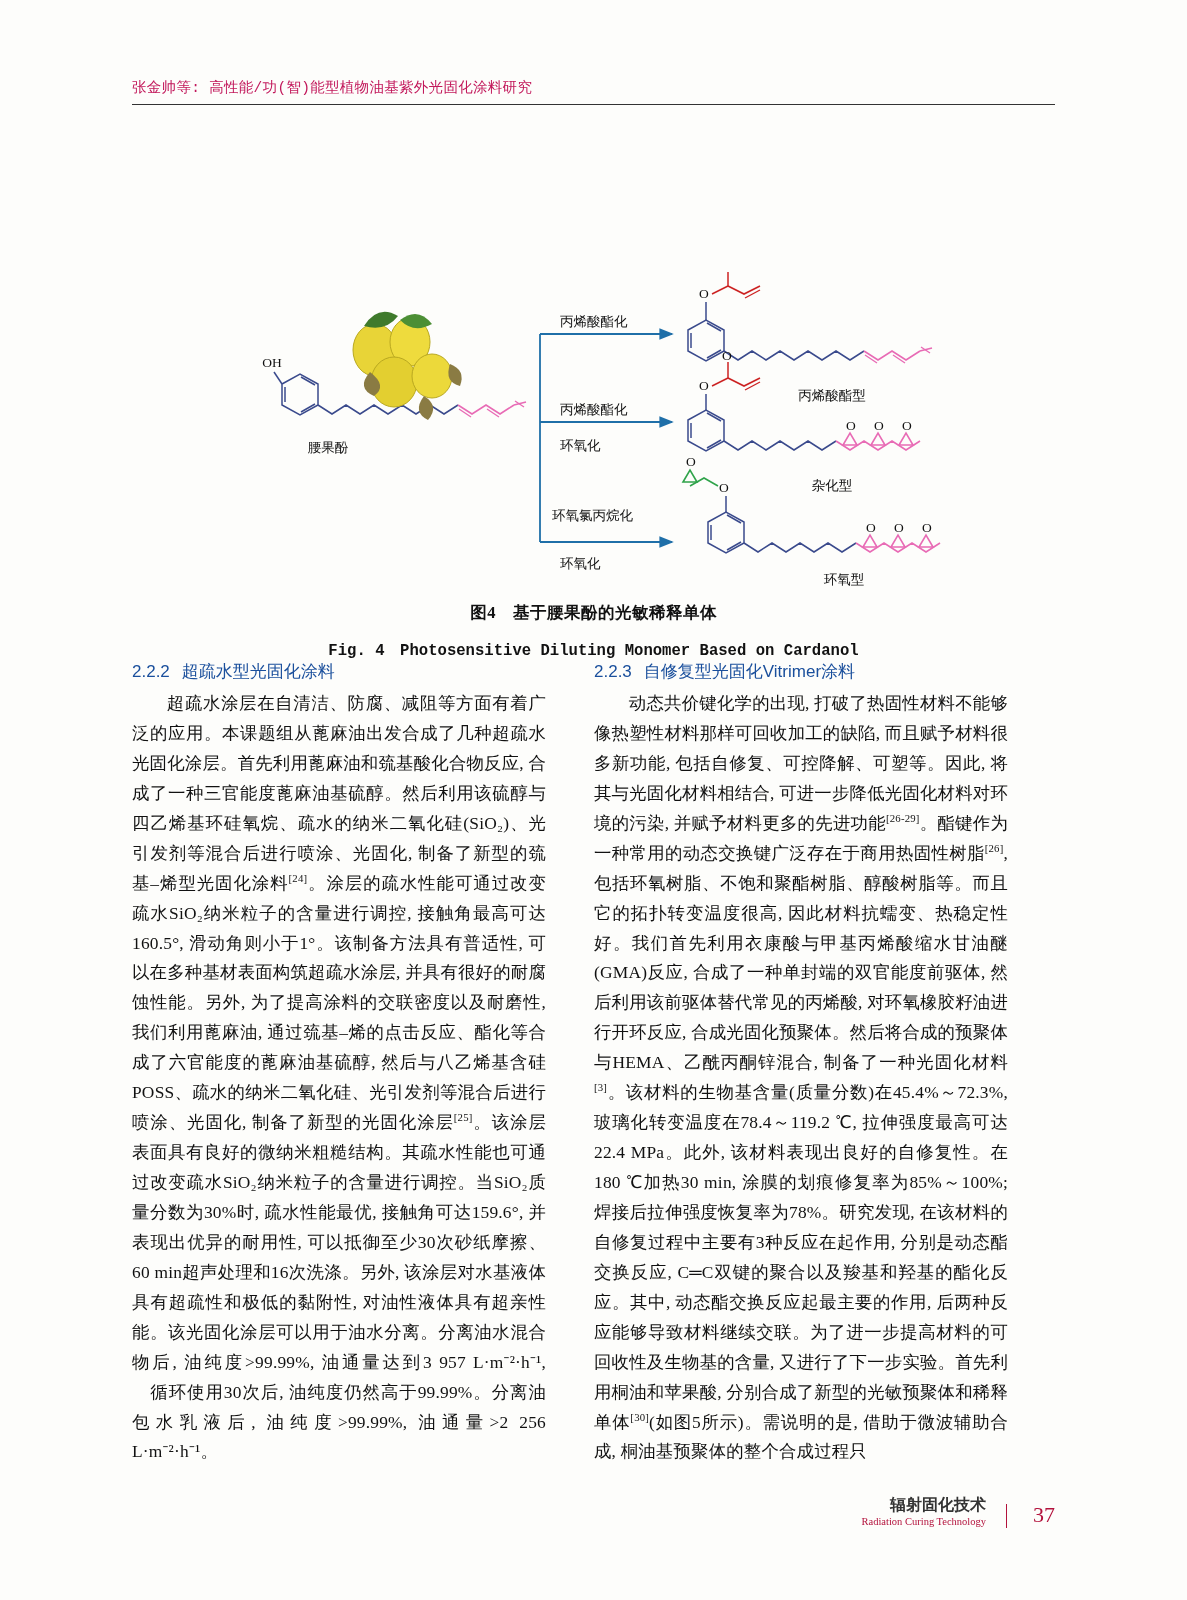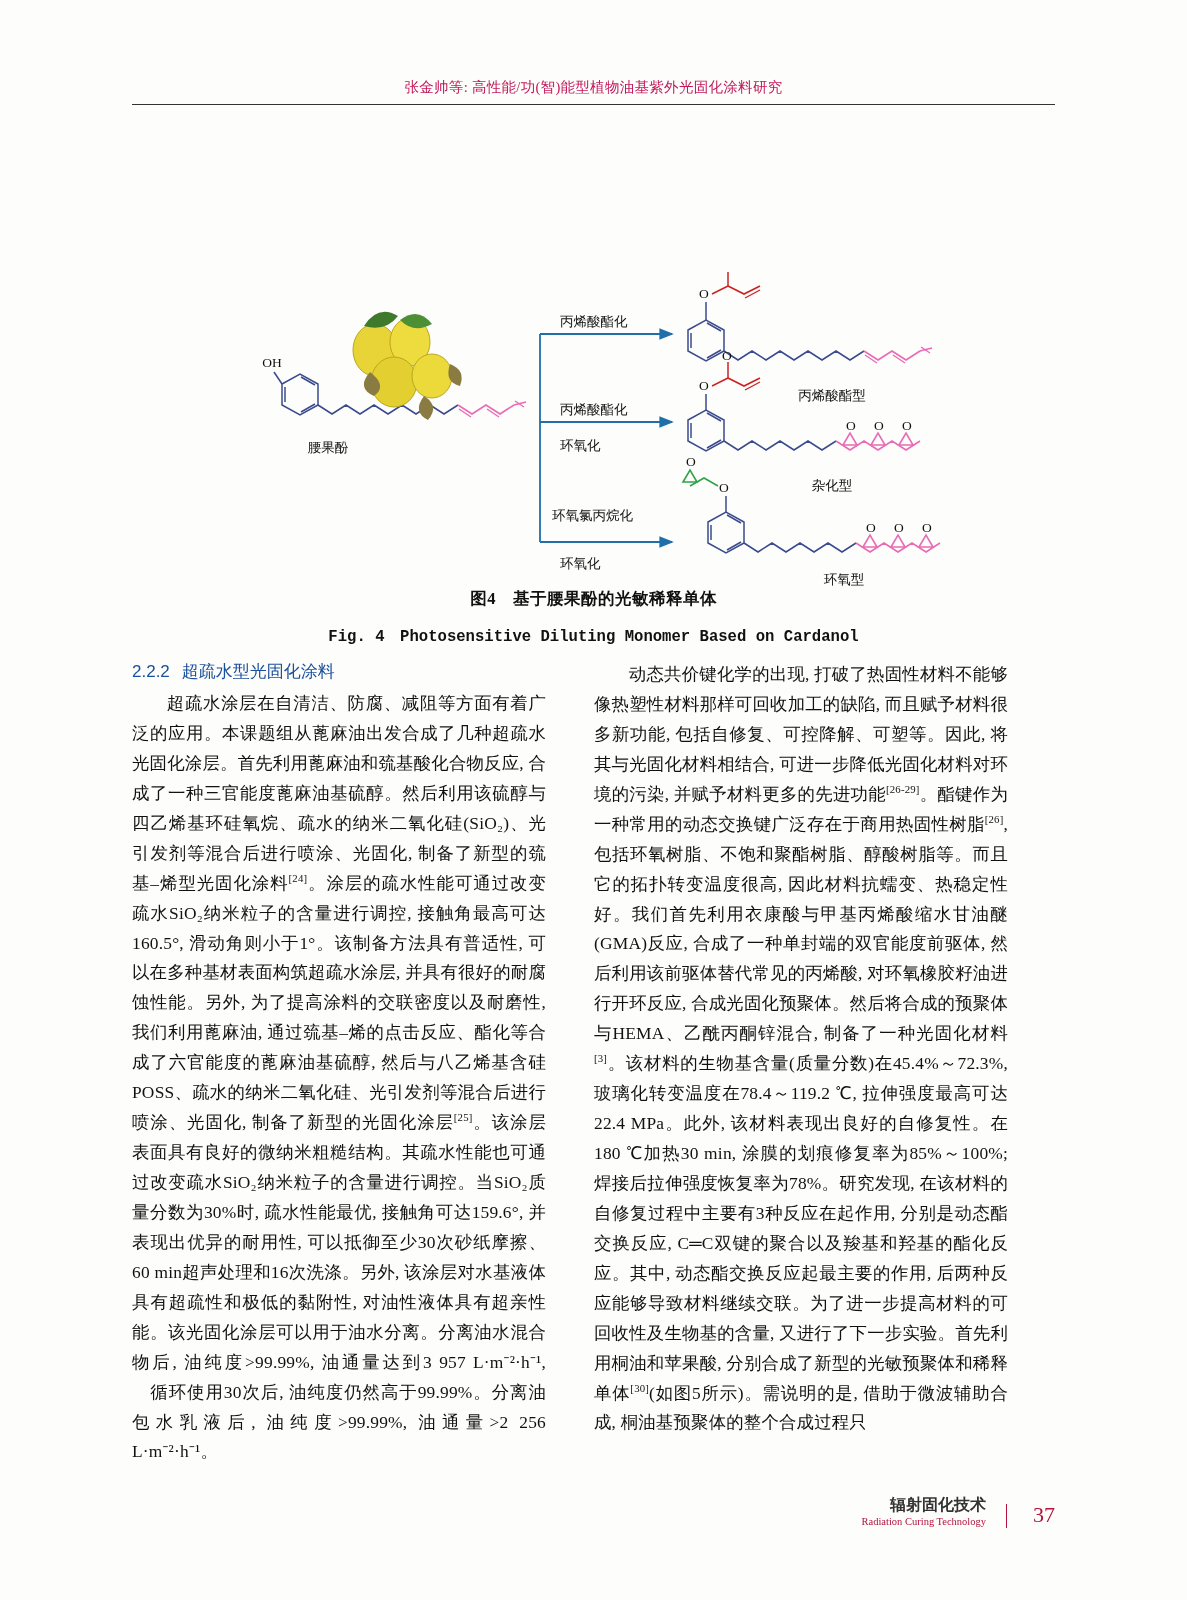--- a/index.html
+++ b/index.html
@@ -10,24 +10,24 @@
     color:#111;
   }
   .page{
     position:relative;
     width:1187px;height:1600px;
     background:#fdfdfb;
     box-sizing:border-box;
   }
   .header{
     position:absolute;top:78px;left:132px;right:132px;
-    text-align:center;
+    text-align:left;
     font-size:14.5px;
     color:#c2185b;
-    font-family:Liberation Serif, serif;
+    font-family:Liberation Mono, monospace;
     letter-spacing:.3px;
   }
   .header-rule{
     position:absolute;top:104px;left:132px;right:132px;
     border-bottom:1.1px solid #333;
   }
   
   .cols-top{
     position:absolute;top:126px;left:132px;right:132px;
     display:flex;gap:48px;
@@ -47,20 +47,21 @@
   .figure{
     position:absolute;top:272px;left:132px;right:132px;height:320px;
   }
   .figcap{
     position:absolute;top:588px;left:132px;right:132px;
     text-align:center;
   }
   .figcap .cn{
     font-size:16.5px;font-weight:bold;letter-spacing:.5px;
     font-family:"Liberation Serif", serif;
+    margin-top:14px;
   }
   .figcap .en{
     font-size:15.6px;font-weight:bold;margin-top:16px;
     font-family:Liberation Mono, monospace;
   }
   
   .cols-bottom{
     position:absolute;top:660px;left:132px;right:132px;
     display:flex;gap:48px;
   }
@@ -261,20 +262,23 @@
 
   <div class="cols-bottom">
     <div class="col">
       <p class="sec-head">
         <span class="num">2.2.2</span><span>超疏水型光固化涂料</span>
       </p>
       <p class="ptxt indent"><span>超疏水涂层在自清洁、防腐、减阻等方面有着广泛的应用。本课题组从蓖麻油出发合成了几种超疏水光固化涂层。首先利用蓖麻油和巯基酸化合物反应, 合成了一种三官能度蓖麻油基硫醇。然后利用该硫醇与四乙烯基环硅氧烷、疏水的纳米二氧化硅(SiO₂)、光引发剂等混合后进行喷涂、光固化, 制备了新型的巯基–烯型光固化涂料</span><sup>[24]</sup><span>。涂层的疏水性能可通过改变疏水SiO₂纳米粒子的含量进行调控, 接触角最高可达160.5°, 滑动角则小于1°。该制备方法具有普适性, 可以在多种基材表面构筑超疏水涂层, 并具有很好的耐腐蚀性能。另外, 为了提高涂料的交联密度以及耐磨性, 我们利用蓖麻油, 通过巯基–烯的点击反应、酯化等合成了六官能度的蓖麻油基硫醇, 然后与八乙烯基含硅POSS、疏水的纳米二氧化硅、光引发剂等混合后进行喷涂、光固化, 制备了新型的光固化涂层</span><sup>[25]</sup><span>。该涂层表面具有良好的微纳米粗糙结构。其疏水性能也可通过改变疏水SiO₂纳米粒子的含量进行调控。当SiO₂质量分数为30%时, 疏水性能最优, 接触角可达159.6°, 并表现出优异的耐用性, 可以抵御至少30次砂纸摩擦、60 min超声处理和16次洗涤。另外, 该涂层对水基液体具有超疏性和极低的黏附性, 对油性液体具有超亲性能。该光固化涂层可以用于油水分离。分离油水混合物后, 油纯度&gt;99.99%, 油通量达到3 957 L·m⁻²·h⁻¹, 　循环使用30次后, 油纯度仍然高于99.99%。分离油包水乳液后, 油纯度&gt;99.99%, 油通量&gt;2 256 L·m⁻²·h⁻¹。</span></p>
     </div>
 
     <div class="col">
+      <p class="sec-head">
+        <span class="num">2.2.3</span><span>自修复型光固化Vitrimer涂料</span>
+      </p>
       <p class="ptxt indent"><span>动态共价键化学的出现, 打破了热固性材料不能够像热塑性材料那样可回收加工的缺陷, 而且赋予材料很多新功能, 包括自修复、可控降解、可塑等。因此, 将其与光固化材料相结合, 可进一步降低光固化材料对环境的污染, 并赋予材料更多的先进功能</span><sup>[26-29]</sup><span>。酯键作为一种常用的动态交换键广泛存在于商用热固性树脂</span><sup>[26]</sup><span>, 包括环氧树脂、不饱和聚酯树脂、醇酸树脂等。而且它的拓扑转变温度很高, 因此材料抗蠕变、热稳定性好。我们首先利用衣康酸与甲基丙烯酸缩水甘油醚(GMA)反应, 合成了一种单封端的双官能度前驱体, 然后利用该前驱体替代常见的丙烯酸, 对环氧橡胶籽油进行开环反应, 合成光固化预聚体。然后将合成的预聚体与HEMA、乙酰丙酮锌混合, 制备了一种光固化材料</span><sup>[3]</sup><span>。该材料的生物基含量(质量分数)在45.4%～72.3%, 玻璃化转变温度在78.4～119.2 ℃, 拉伸强度最高可达22.4 MPa。此外, 该材料表现出良好的自修复性。在180 ℃加热30 min, 涂膜的划痕修复率为85%～100%; 焊接后拉伸强度恢复率为78%。研究发现, 在该材料的自修复过程中主要有3种反应在起作用, 分别是动态酯交换反应, C═C双键的聚合以及羧基和羟基的酯化反应。其中, 动态酯交换反应起最主要的作用, 后两种反应能够导致材料继续交联。为了进一步提高材料的可回收性及生物基的含量, 又进行了下一步实验。首先利用桐油和苹果酸, 分别合成了新型的光敏预聚体和稀释单体</span><sup>[30]</sup><span>(如图5所示)。需说明的是, 借助于微波辅助合成, 桐油基预聚体的整个合成过程只</span></p>
     </div>
   </div>
 
   <div class="footer">
     <div class="footer-txt">
       <div class="footer-cn">辐射固化技术</div>
       <div class="footer-en">Radiation Curing Technology</div>
     </div>
     <div class="pageno">37</div>

